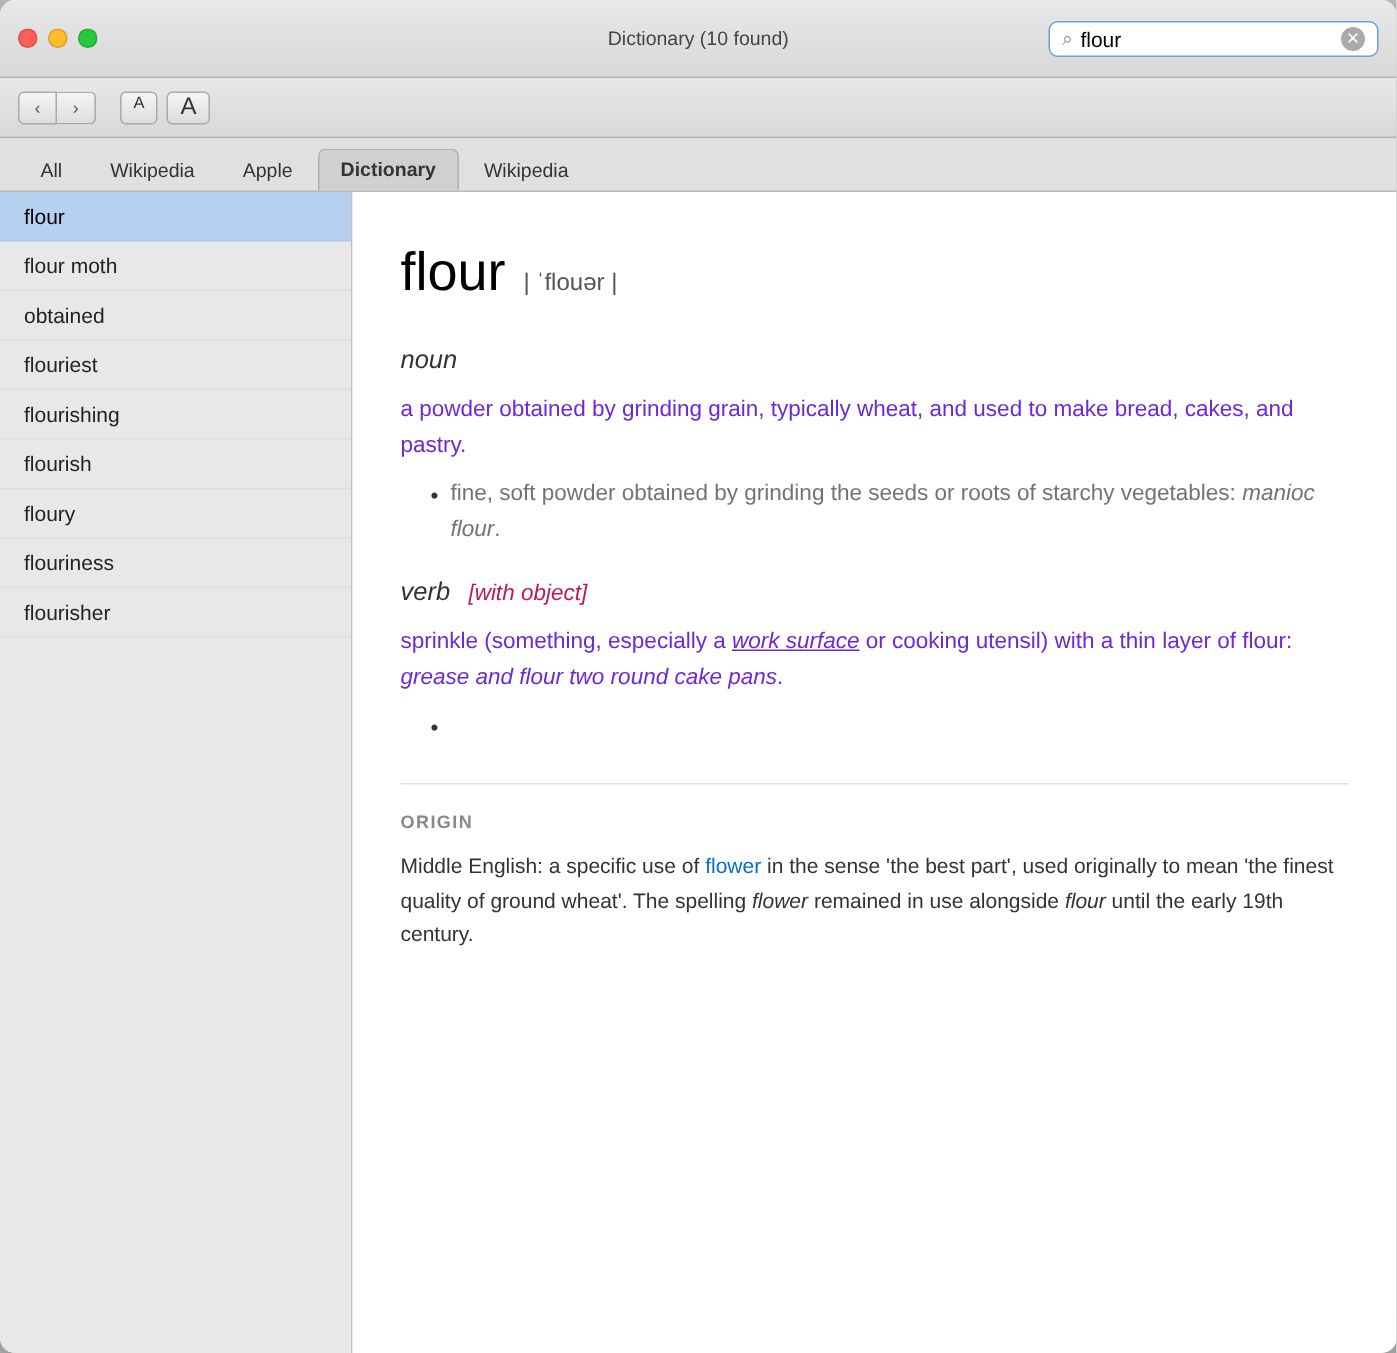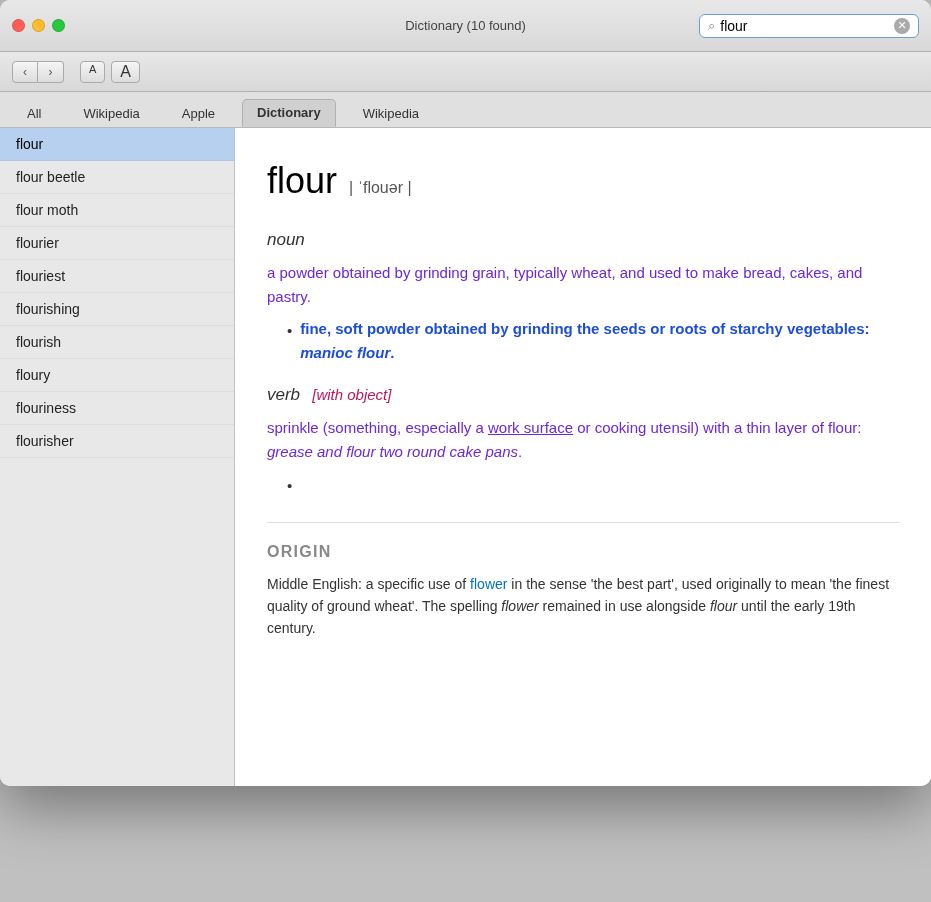--- a/index.html
+++ b/index.html
@@ -7,21 +7,21 @@
     body {
       font-family: -apple-system, BlinkMacSystemFont, "Helvetica Neue", Arial, sans-serif;
       background: #c0c0c0;
       width: 931px;
       height: 902px;
       overflow: hidden;
     }
 
     .window {
       width: 931px;
-      height: 786px;
+      height: 902px;
       background: #ececec;
       border-radius: 10px;
       box-shadow: 0 20px 60px rgba(0,0,0,0.4);
       display: flex;
       flex-direction: column;
       overflow: hidden;
     }
 
     
     .titlebar {
@@ -161,21 +161,21 @@
     .font-btn.large { font-size: 16px; }
 
     
     .tabs-bar {
       height: 36px;
       background: #e0e0e0;
       border-bottom: 1px solid #b8b8b8;
       display: flex;
       align-items: flex-end;
       padding: 0 12px;
-      gap: 12px;
+      gap: 2px;
       flex-shrink: 0;
     }
 
     .tab {
       padding: 5px 14px 6px;
       font-size: 13px;
       color: #333;
       cursor: pointer;
       border: 1px solid transparent;
       border-bottom: none;
@@ -277,37 +277,36 @@
       margin: 6px 0 6px 20px;
       gap: 8px;
     }
 
     .bullet-def .bullet {
       color: #333;
       margin-top: 2px;
     }
 
     .bullet-def .text {
-      color: #1d4ed8;
+      color: #737373;
       font-size: 15px;
-      font-weight: bold;
     }
 
     .italic { font-style: italic; }
-    .underline { text-decoration: underline; }
+    .underline { text-decoration: underline; font-style: italic; }
     .link { color: #0070c9; cursor: pointer; }
 
     .origin-section {
       margin-top: 24px;
       padding-top: 16px;
       border-top: 1px solid #ddd;
     }
 
     .origin-label {
-      font-size: 16px;
+      font-size: 12px;
       font-weight: 600;
       color: #888;
       letter-spacing: 0.08em;
       text-transform: uppercase;
       margin-bottom: 8px;
     }
 
     .origin-text {
       font-size: 14px;
       color: #333;
@@ -360,23 +359,22 @@
     <div class="tab">Wikipedia</div>
     <div class="tab">Apple</div>
     <div class="tab active">Dictionary</div>
     <div class="tab">Wikipedia</div>
   </div>
 
   <div class="main-content">
 
     <div class="sidebar">
       <div class="sidebar-item selected">flour</div>
-      <div class="sidebar-item">flour beetle</div>
       <div class="sidebar-item">flour moth</div>
-      <div class="sidebar-item">flourier</div>
+      <div class="sidebar-item">obtained</div>
       <div class="sidebar-item">flouriest</div>
       <div class="sidebar-item">flourishing</div>
       <div class="sidebar-item">flourish</div>
       <div class="sidebar-item">floury</div>
       <div class="sidebar-item">flouriness</div>
       <div class="sidebar-item">flourisher</div>
     </div>
 
     <div class="dict-content">
 

